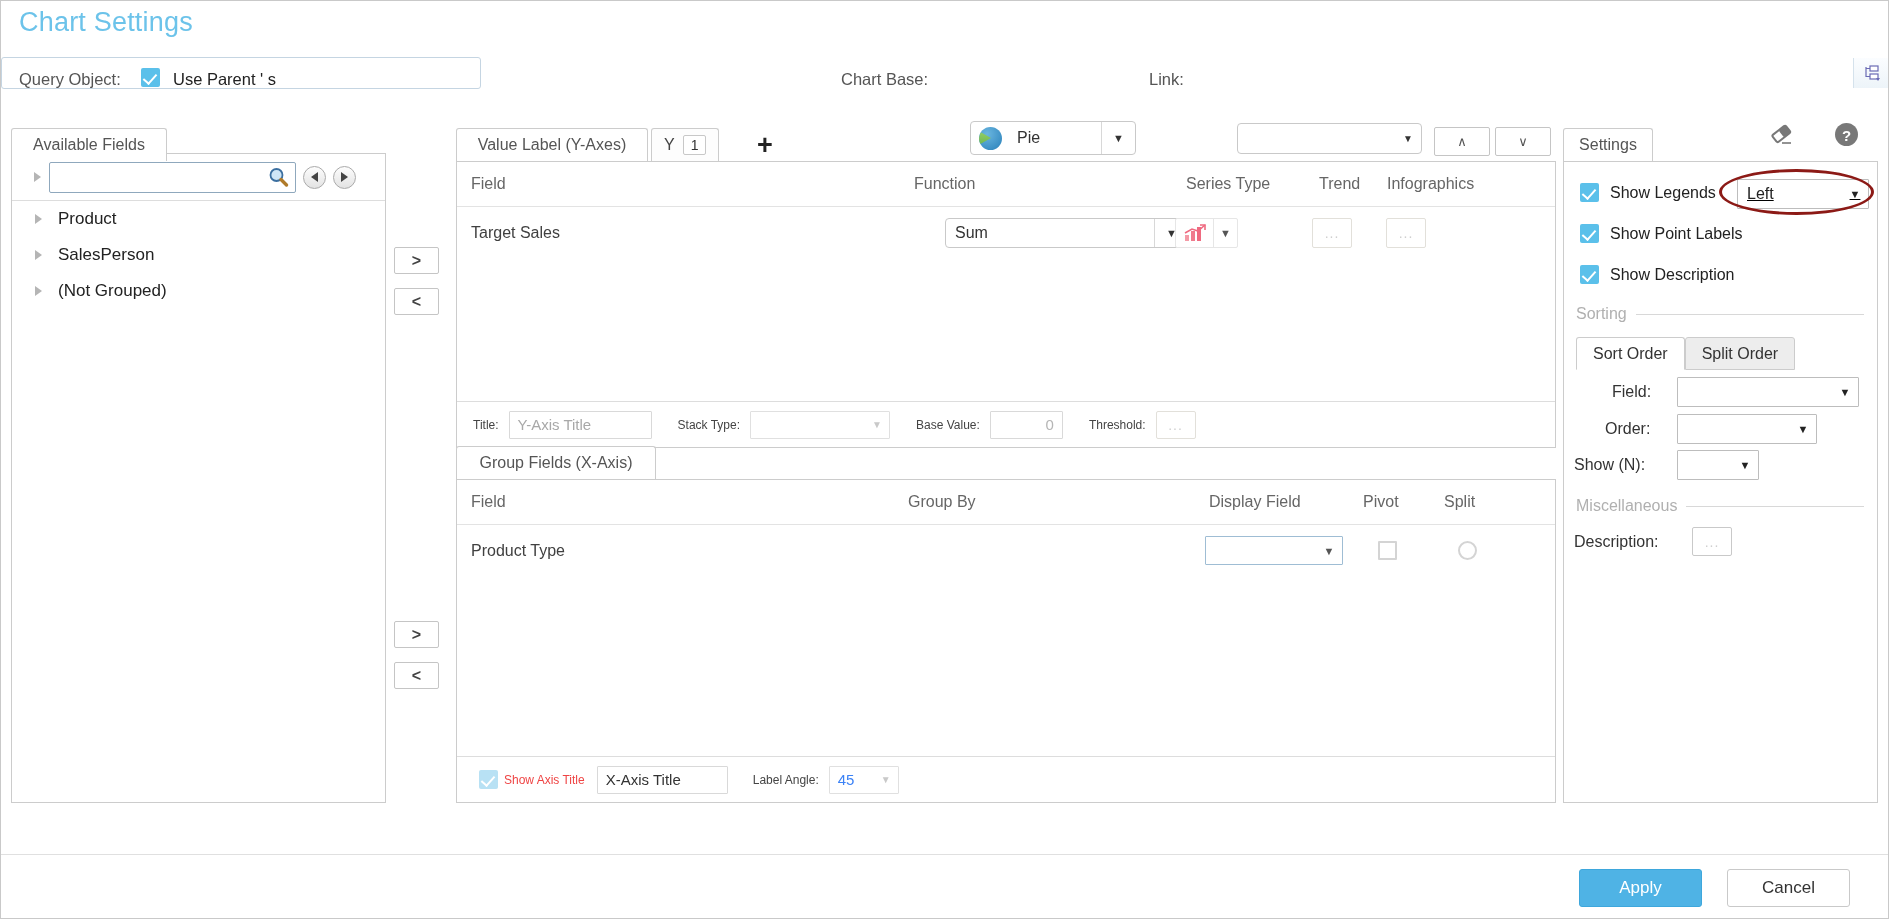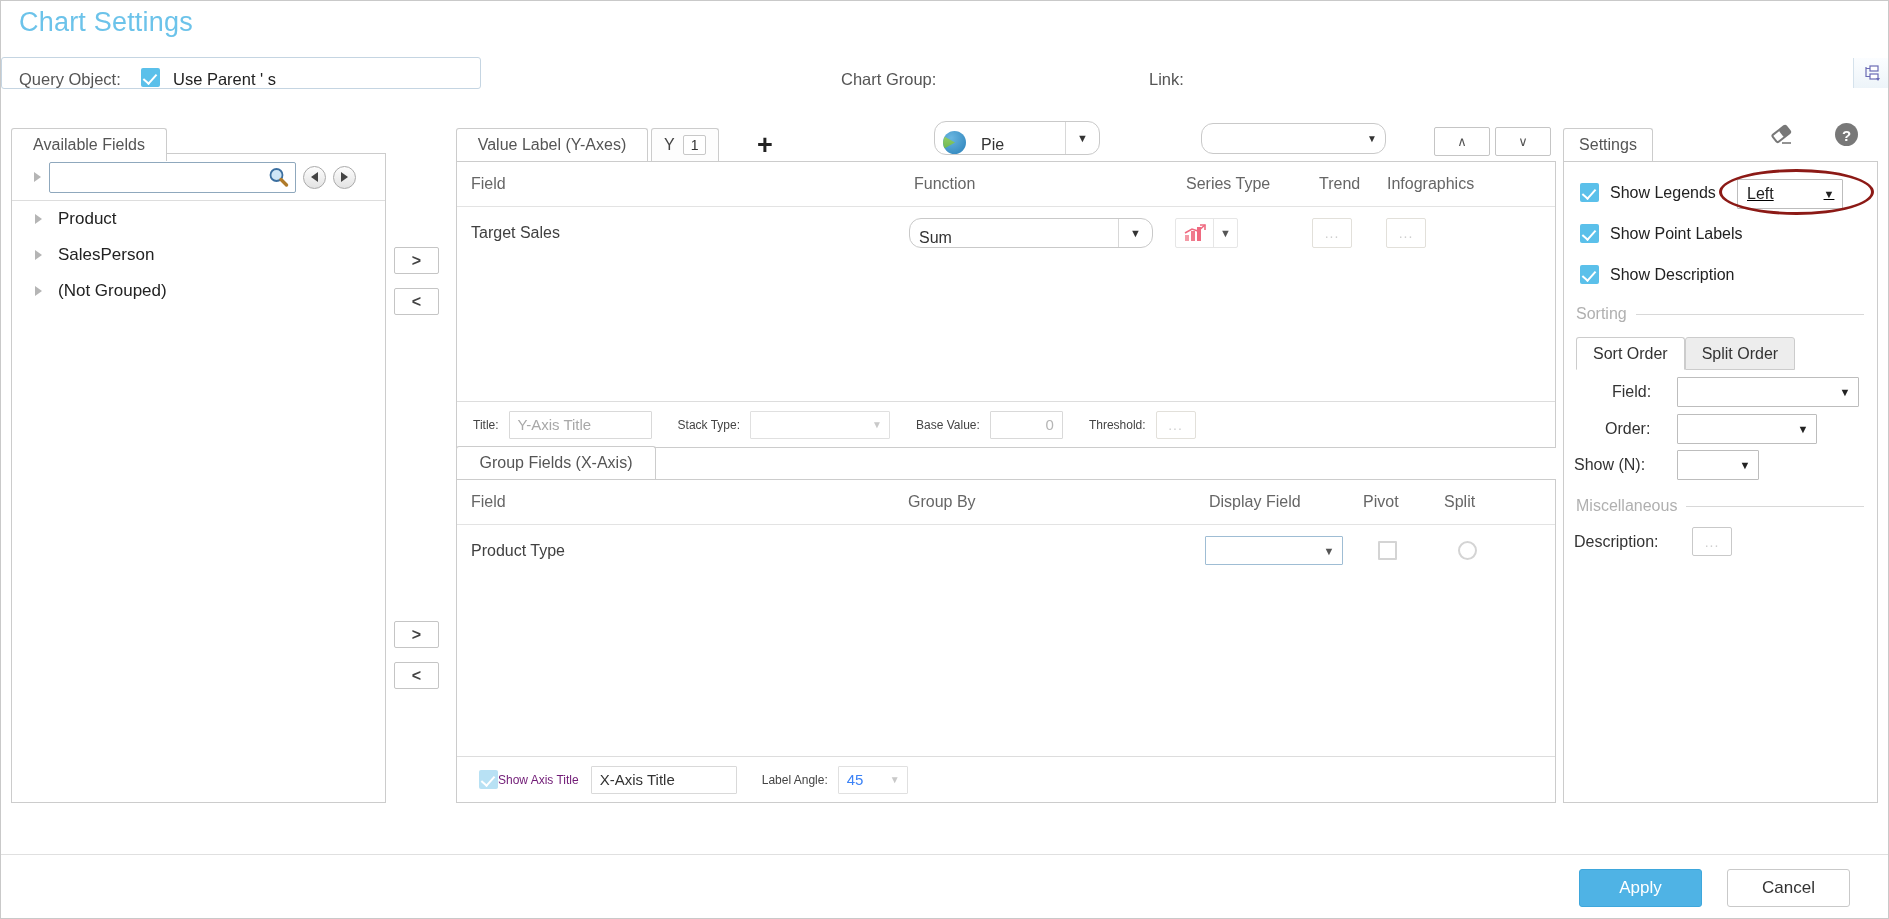--- a/index.html
+++ b/index.html
@@ -51,22 +51,22 @@
   .query-pick {
     position: absolute; right: 1px; top: 1px; width: 36px; height: 30px;
     background: linear-gradient(#fbfdff, #edf4f9);
     border-left: 1px solid #d5e2ec;
     border-radius: 0 2px 2px 0;
     display: flex; align-items: center; justify-content: center;
   }
 
   .select {
     position: absolute; background: #fff; border: 1px solid #c9c9c9;
-    border-radius: 12px; font-size: 16px; color: #333;
-    display: flex; align-items: flex-end;
+    border-radius: 4px; font-size: 16px; color: #333;
+    display: flex; align-items: center; margin-left: 36px;
   }
   .select .sel-val { padding-left: 9px; flex: 1; white-space: nowrap; overflow: hidden; }
   .select .sel-arrow {
     width: 34px; height: 100%; border-left: 1px solid #d8d8d8;
     display: flex; align-items: center; justify-content: center;
     font-size: 11px; color: #333;
   }
 
   .charttype-select { left: 933px; top: 64px; width: 166px; height: 34px; }
   .pie-ico {
@@ -312,21 +312,21 @@
       <span class="query-pick">
         <svg width="19" height="17" viewBox="0 0 19 17">
           <rect x="8" y="1" width="8" height="5" fill="#fff" stroke="#6b6bb5" stroke-width="1.2"></rect>
           <rect x="8" y="9" width="8" height="5" fill="#fff" stroke="#6b6bb5" stroke-width="1.2"></rect>
           <path d="M4 2 L4 11.5 L8 11.5 M4 3.5 L8 3.5" stroke="#6b6bb5" fill="none" stroke-width="1.2"></path>
           <path d="M14 13 l4 0 l-2 3 z" fill="#6b6bb5"></path>
         </svg>
       </span>
     </div>
 
-    <span class="tb-label" style="left:840px;">Chart Group:</span>
+    <span class="tb-label" style="left:840px;">Chart Base:</span>
     <div class="select charttype-select">
       <span class="pie-ico"></span>
       <span class="sel-val">Pie</span>
       <span class="sel-arrow">▼</span>
     </div>
 
     <span class="tb-label" style="left:1148px;">Link:</span>
     <div class="select link-select">
       <span class="sel-val"></span>
       <span class="sel-arrow" style="border-left:none;width:26px;font-size:10px;">▼</span>
@@ -496,42 +496,42 @@
         <span style="flex:1;padding-left:8px;font-size:15px;"></span>
         <span class="a">▼</span>
       </div>
 
       <span class="sqchk" style="position:absolute;left:921px;top:16px;"></span>
       <span class="radio" style="position:absolute;left:1001px;top:16px;"></span>
     </div>
 
     <div class="foot-bar">
       <span class="chk faded" style="margin-left:8px;"></span>
-      <span class="flabel" style="margin-left:0;color:#701a75;">Show Axis Title</span>
-      <div class="inputbox" style="width:146px;margin-left:12px;">
+      <span class="flabel" style="margin-left:6px;color:#ef4444;">Show Axis Title</span>
+      <div class="inputbox" style="width:131px;margin-left:12px;">
         <span>X-Axis Title</span>
       </div>
       <span class="flabel" style="margin-left:25px;">Label Angle:</span>
       <div class="disabled-select" style="width:70px;margin-left:10px;">
         <span class="v">45</span>
         <span class="a">▼</span>
       </div>
     </div>
   </div>
 
   <div class="tabhead set-tab">
     <span>Settings</span>
   </div>
   <div class="panel set-panel">
 
     <div class="set-row" style="position:absolute;left:16px;top:21px;">
       <span class="chk"></span>
       <span>Show Legends</span>
     </div>
-    <div class="wsel" style="position:absolute;left:173px;top:17px;width:106px;text-decoration:underline;">
+    <div class="wsel" style="position:absolute;left:173px;top:17px;width:132px;text-decoration:underline;">
       <span style="flex:1;padding-left:9px;font-size:16px;color:#222;">Left</span>
       <span class="a">▼</span>
     </div>
 
     <div class="set-row" style="position:absolute;left:16px;top:62px;">
       <span class="chk"></span>
       <span>Show Point Labels</span>
     </div>
     <div class="set-row" style="position:absolute;left:16px;top:103px;">
       <span class="chk"></span>

